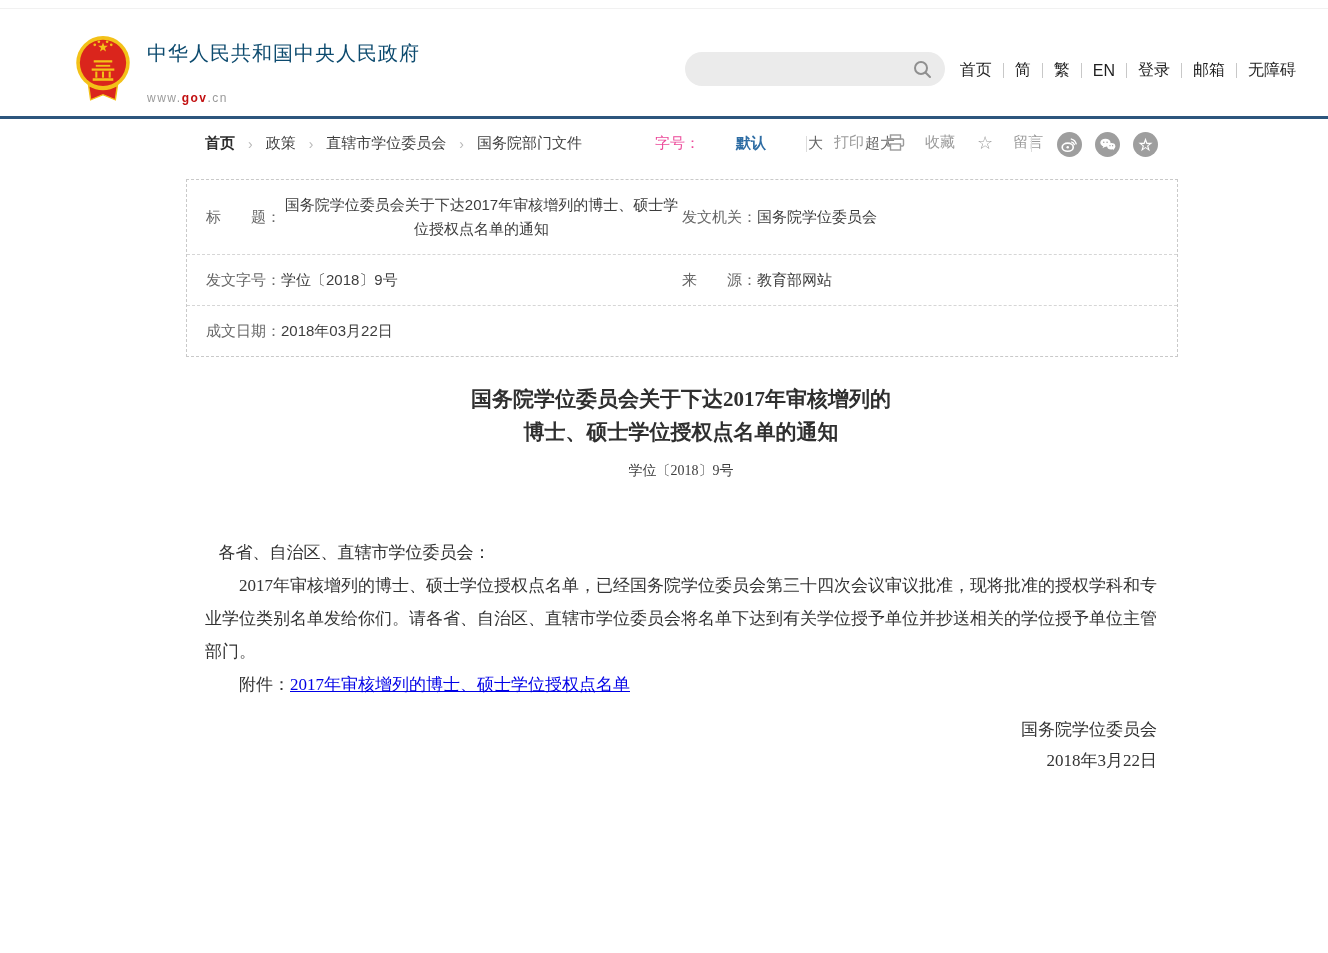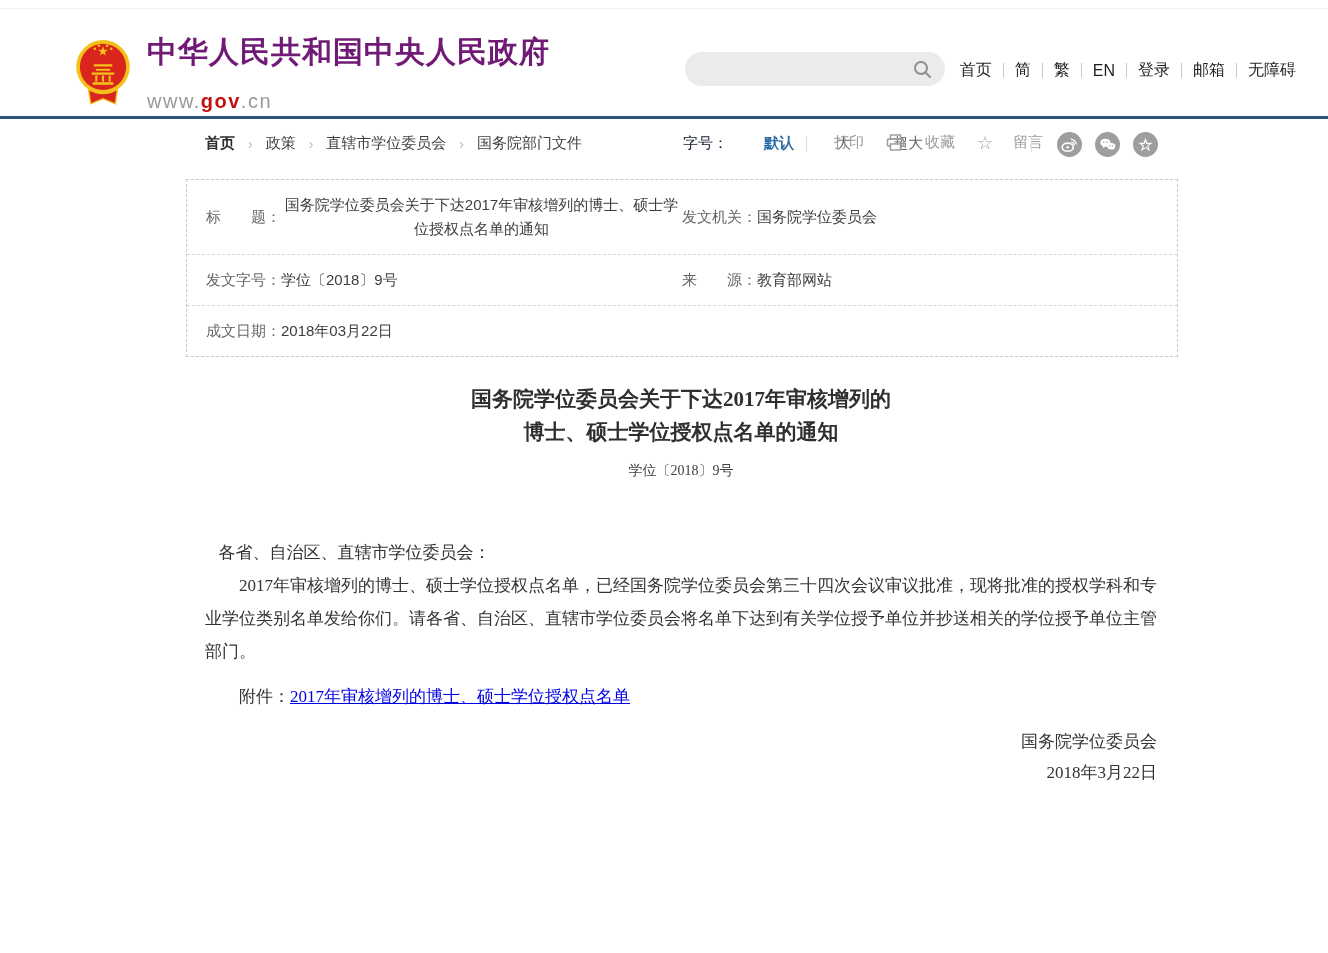--- a/index.html
+++ b/index.html
@@ -11,22 +11,22 @@
     position: relative;
     overflow: hidden;
   }
   .hairline { position:absolute; top:8px; left:0; right:0; height:1px; background:#f1f1f1; }
 
   
   .site-header { position: relative; height: 119px; border-bottom: 3px solid #2d567d; }
   .logo-wrap { position: absolute; left: 74px; top: 34px; display: flex; align-items: center; }
   .emblem-svg { width: 58px; height: 72px; display:block; }
   .site-text { margin-left: 15px; }
-  .site-title { font-size: 30px; font-weight: bold; color: #701a75; letter-spacing: 1px; line-height: 36px; }
-  .site-url { margin-top: 20px; font-size: 20px; color: #9a9a9a; letter-spacing: 1.5px; }
+  .site-title { font-size: 20px; font-weight: normal; color: #0c4a6e; letter-spacing: 1px; line-height: 36px; }
+  .site-url { margin-top: 20px; font-size: 12px; color: #9a9a9a; letter-spacing: 1.5px; }
   .site-url .gov { color: #c20f10; font-weight: bold; }
 
   .search-box { position: absolute; left: 685px; top: 52px; width: 260px; height: 34px;
     background: #ebebeb; border-radius: 17px; }
   .search-input { position: absolute; left: 18px; top: 0; width: 195px; height: 34px;
     border: none; background: transparent; outline: none; font-size: 14px; color: #555; }
   .search-icon { position: absolute; right: 13px; top: 8px; cursor: pointer; }
 
   .top-nav { position: absolute; right: 21px; top: 60px; display: flex; align-items: center;
     font-size: 16px; color: #1f1f1f; }
@@ -37,21 +37,21 @@
   .toolbar-row { position: relative; height: 50px; }
   .breadcrumb { position: absolute; left: 205px; top: 15px; display: flex; align-items: center;
     font-size: 15px; color: #404040; }
   .breadcrumb .crumb { cursor: pointer; }
   .breadcrumb .crumb-home { font-weight: bold; color: #2b2b2b; }
   .breadcrumb .chev { color: #b8b8b8; margin: 0 13px; font-size: 14px; }
   .breadcrumb .chev::before { content: "›"; }
 
   .fontsize-group { position: absolute; left: 655px; top: 15px; display: flex; align-items: center;
     font-size: 15px; color: #666; }
-  .fs-label { color: #0f172a; margin-left: 28px; }
+  .fs-label { color: #ec4899; }
   .fs-option { margin-left: 8px; cursor: pointer; color: #666; padding-left: 34px; }
   .fs-option.active { color: #2e6da4; font-weight: bold; margin-left: 2px; }
 
   .vsep { width: 1px; height: 16px; background: #dcdcdc; }
   .vsep.v1 { position:absolute; left: 806px; top: 17px; }
   .vsep.v2 { position:absolute; left: 1031px; top: 17px; }
 
   .actions-group { position: absolute; left: 834px; top: 14px; display: flex; align-items: center;
     color: #9a9a9a; font-size: 15px; }
   .action { display: flex; align-items: center; margin-right: 20px; cursor: pointer; gap: 16px; }
@@ -74,21 +74,21 @@
   .meta-value.title-val { width: 412px; text-align: center; }
 
   
   .article { margin: 26px 0 0 205px; width: 952px;
     font-family: "Liberation Serif", "DejaVu Serif", serif; color: #333; }
   .doc-title { text-align: center; font-size: 21px; font-weight: bold; line-height: 33px; color: #2f2f2f; }
   .doc-number { text-align: center; font-size: 14px; margin-top: 13px; color: #404040; }
   .body-text { margin-top: 56px; font-size: 17px; line-height: 33px; }
   .salutation { text-indent: 0.8em; }
   .para { text-indent: 2em; margin-top: 0; }
-  .attachment { text-indent: 2em; margin-top: 12px; }
+  .attachment { text-indent: 2em; }
   .attachment-link { color: #0000e6; text-decoration: underline; cursor: pointer; }
   .signature { text-align: right; margin-top: 13px; font-size: 17px; line-height: 31px; }
 </style>
 </head>
 <body>
 
 <div class="hairline"></div>
 
 <header class="site-header">
   <div class="logo-wrap">

